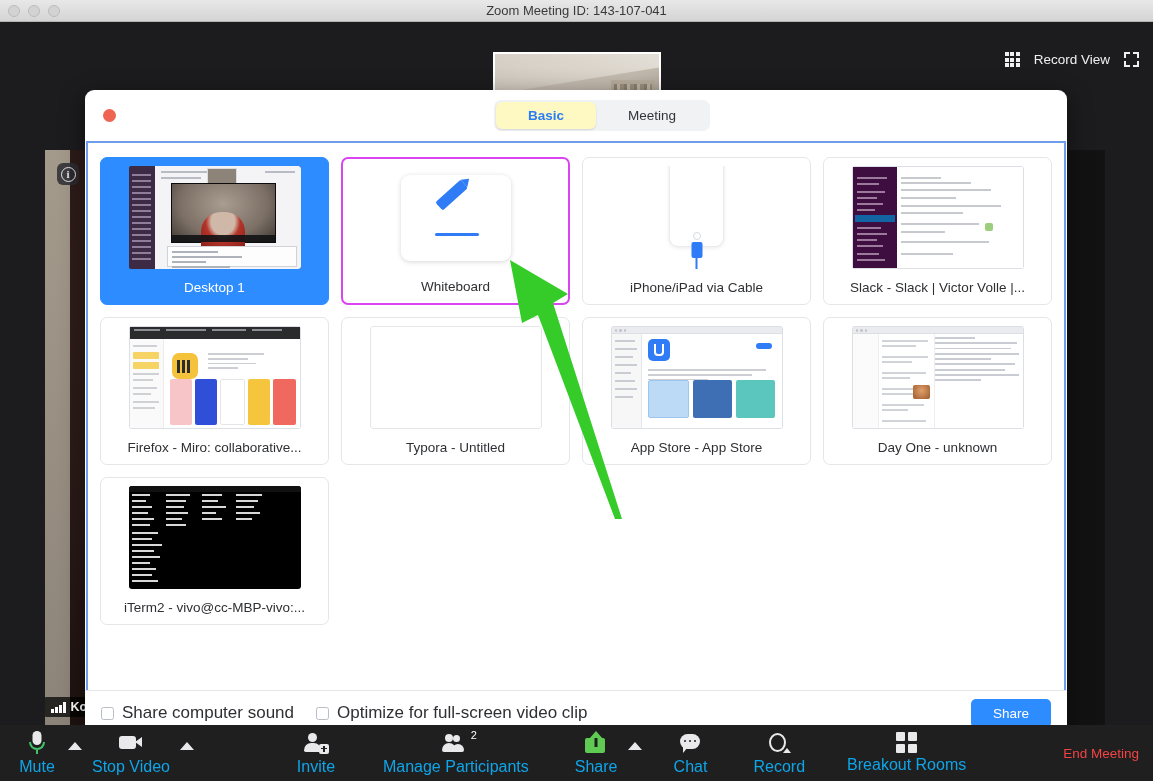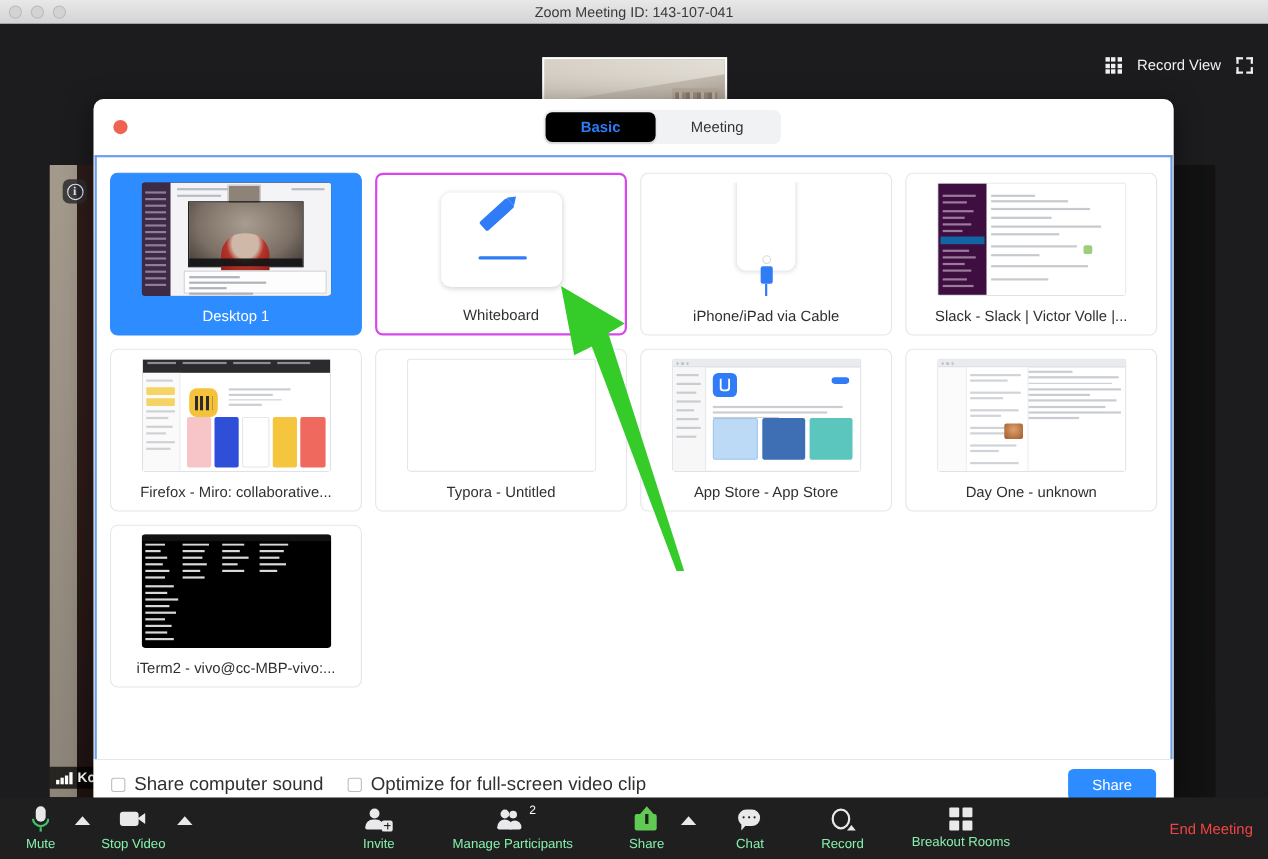--- a/index.html
+++ b/index.html
@@ -135,21 +135,21 @@
   }
   .segmented {
     display:flex; background:#f1f2f4; border-radius:7px; padding:2px;
     margin-left: 52px;
   }
   .seg {
     padding:5px 32px; font-size:13.5px; border-radius:6px;
     color:#33343a; cursor:default; line-height:17px;
   }
   .seg.active {
-    background:#000000; color:#2a7cf7; font-weight:bold;
+    background:#fef9c3; color:#2a7cf7; font-weight:bold;
     box-shadow:0 1px 2px rgba(0,0,0,.12);
   }
 
   .dlg-body {
     flex:1; margin:0 1px; border-top:2px solid #6d9eeb;
     border-left:2px solid #6d9eeb; border-right:2px solid #6d9eeb;
     background:#fff; padding:14px 12px 8px 12px;
     display:flex; flex-direction:column;
   }
   .grid {
@@ -344,21 +344,21 @@
     pointer-events:none; }
 
   
   .toolbar {
     position:absolute; bottom:0; left:0; width:1153px; height:56px;
     background:#1f1f1f; display:flex; align-items:center;
     color:#e9e9eb;
   }
   .tb-item { display:flex; flex-direction:column; align-items:center;
     justify-content:center; gap:3px; min-width:54px; padding:0 6px; }
-  .tb-label { font-size:12px; color:#86efac; white-space:nowrap; }
+  .tb-label { font-size:16px; color:#0ea5e9; white-space:nowrap; }
   .caret { width:0; height:0; border-left:7px solid transparent;
     border-right:7px solid transparent; border-bottom:8px solid #e9e9eb;
     margin-bottom:14px; }
   .caret-wrap { display:flex; align-items:center; padding:0 4px; }
   .spacer { flex:1; }
   .end-meeting { color:#f24444; font-size:13.5px; padding-right:14px; }
 
   .ic { width:26px; height:24px; position:relative; }
   
   .ic-mic .cap { position:absolute; left:50%; transform:translateX(-50%); top:0;

